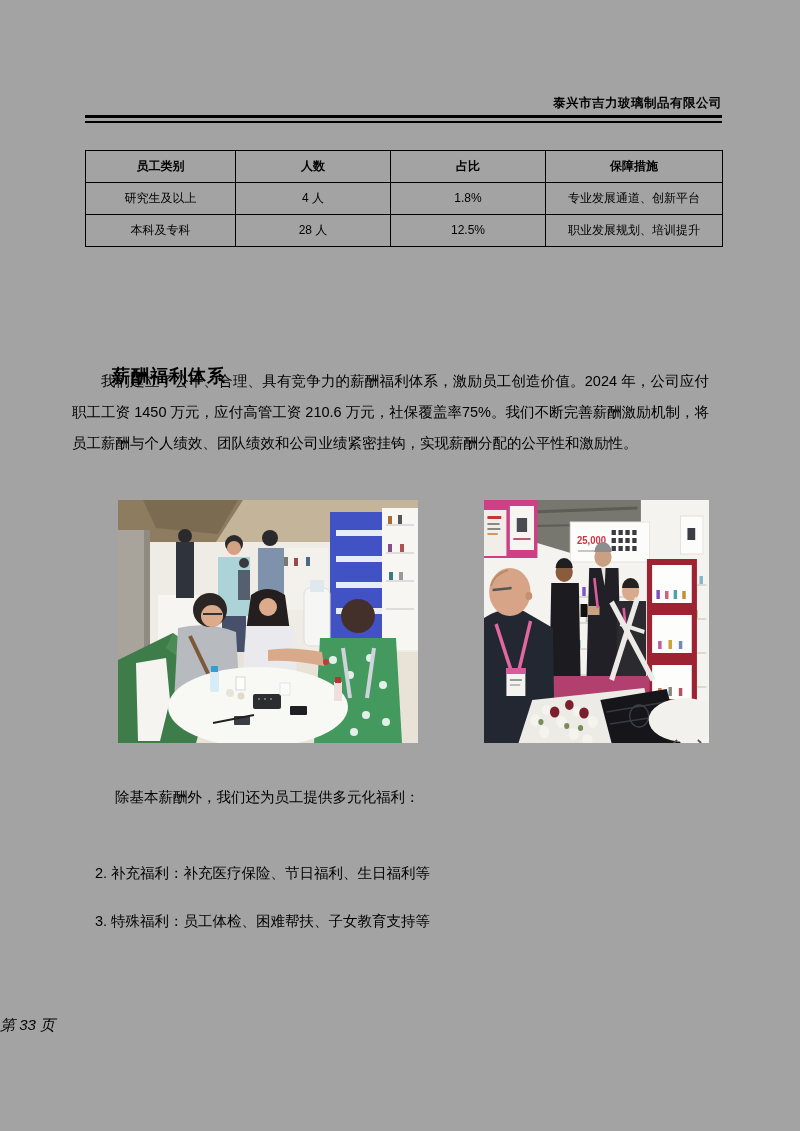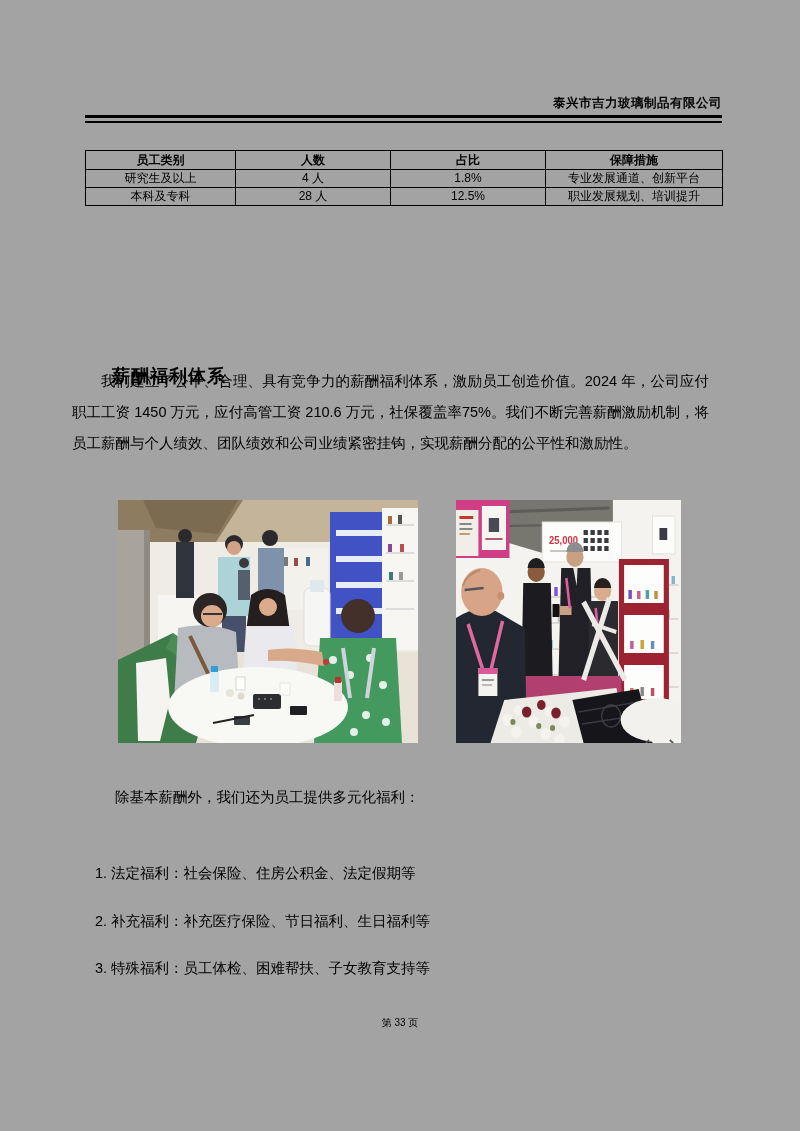--- a/index.html
+++ b/index.html
@@ -7,41 +7,41 @@
     font-family:"Liberation Sans","DejaVu Sans",sans-serif; }
   .page { position:relative; width:800px; height:1131px; background:#a3a3a3; overflow:hidden; }
 
   .company-name { position:absolute; top:95px; right:78px; font-size:12.5px; font-weight:bold; letter-spacing:.5px; }
   .rule-1 { position:absolute; top:115px; left:85px; width:637px; border-top:3px solid #000; }
   .rule-2 { position:absolute; top:121px; left:85px; width:637px; border-top:2.5px solid #000; }
 
   .emp-table { position:absolute; top:150px; left:85px; width:637px; border-collapse:collapse;
     font-size:12px; border:1.5px solid #000; table-layout:fixed; }
   .emp-table th, .emp-table td { border:1px solid #000; text-align:center; vertical-align:middle;
-    padding:1px 6px; line-height:15px; }
+    padding:8px 6px; line-height:15px; }
   .emp-table th { font-weight:bold; height:19px; }
   .emp-table tr.tall td { height:32px; }
   .emp-table tr.short td { height:16px; }
   .col-c1{width:150px;} .col-c2{width:155px;} .col-c3{width:155px;} .col-c4{width:177px;}
 
   .section-heading { position:absolute; top:320px; left:112px; font-size:18px; font-weight:800; letter-spacing:1px;margin-top:44px; }
 
   .body-paragraph { position:absolute; top:366px; left:72px; width:637px; font-size:14.5px;
     line-height:31px; text-align:justify; text-justify:inter-ideograph; text-indent:2em; }
 
   .photo { position:absolute; top:500px; border:0; overflow:hidden; }
   .photo-left  { left:118px; width:300px; height:243px; }
-  .photo-right { left:420px; width:261px; height:243px;padding-left:36px; }
+  .photo-right { left:448px; width:261px; height:243px;padding-left:36px; }
   .photo svg { display:block; width:100%; height:100%; }
 
   .benefits-intro { position:absolute; top:788px; left:86px; width:637px; font-size:14.5px; text-indent:2em; }
   .benefits-list { position:absolute; top:862px; left:95px; width:620px; font-size:14.5px; }
   .benefit-item { margin-bottom:25.5px; line-height:22px; }
 
-  .page-footer { position:absolute; top:1016px; left:0; width:800px; text-align:center; font-size:10px; }
+  .page-footer { position:absolute; top:1016px; left:0; width:800px; text-align:left; font-size:15px;font-style:italic; }
 </style>
 </head>
 <body>
 
 <div class="page">
 
   <div class="company-name">泰兴市吉力玻璃制品有限公司</div>
   <div class="rule-1"></div>
   <div class="rule-2"></div>
 
@@ -322,20 +322,19 @@
         <ellipse cx="233" cy="220" rx="42" ry="22" fill="#f2f1ed"></ellipse>
         <line x1="224" y1="240" x2="220" y2="243" stroke="#555" stroke-width="2"></line>
         <line x1="248" y1="240" x2="252" y2="243" stroke="#555" stroke-width="2"></line>
       </g>
     </svg>
   </div>
 
   <div class="benefits-intro">除基本薪酬外，我们还为员工提供多元化福利：</div>
 
   <div class="benefits-list">
-    <div class="benefit-item">1. 法定福利：社会保险、住房公积金、法定假期等</div>
     <div class="benefit-item">2. 补充福利：补充医疗保险、节日福利、生日福利等</div>
     <div class="benefit-item">3. 特殊福利：员工体检、困难帮扶、子女教育支持等</div>
   </div>
 
   <div class="page-footer">第 33 页</div>
 
 </div>
 
 </body></html>

